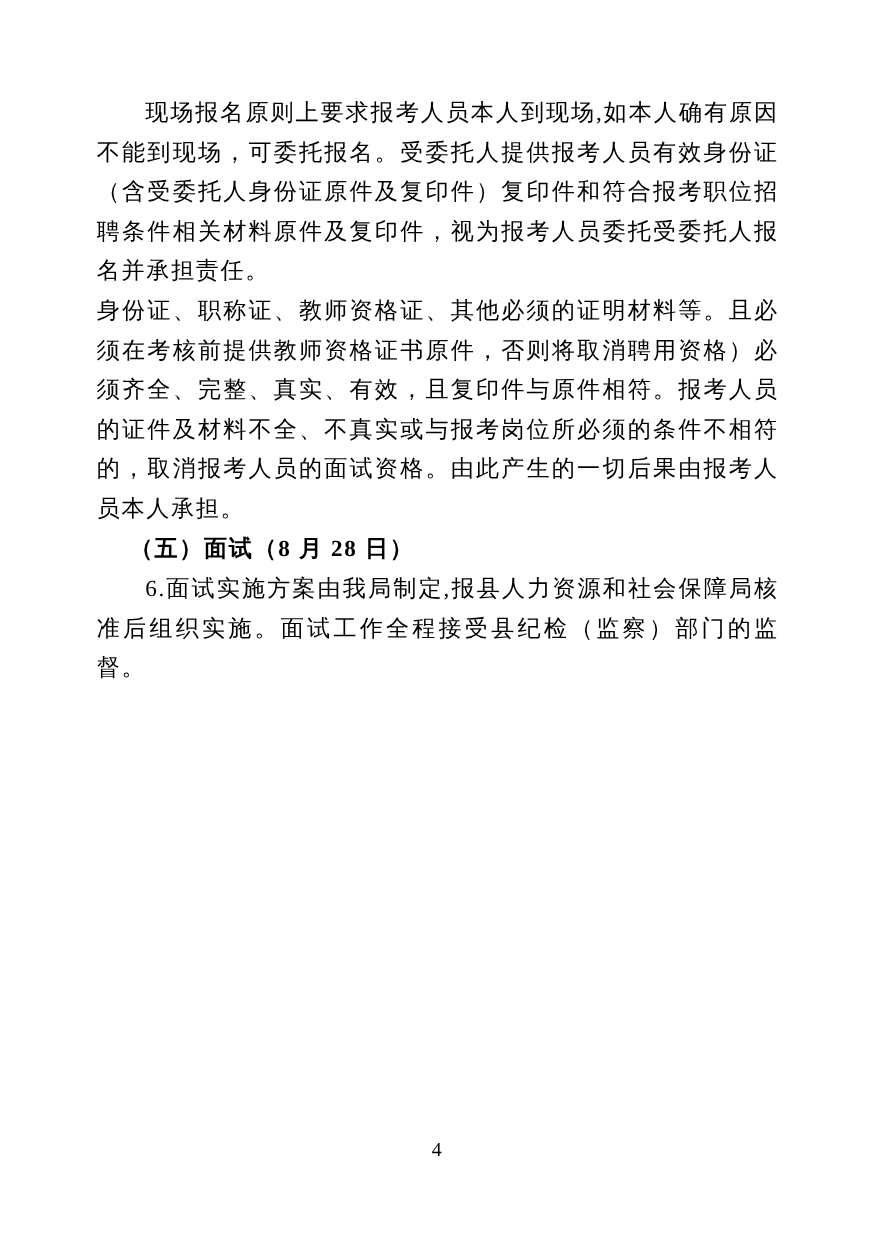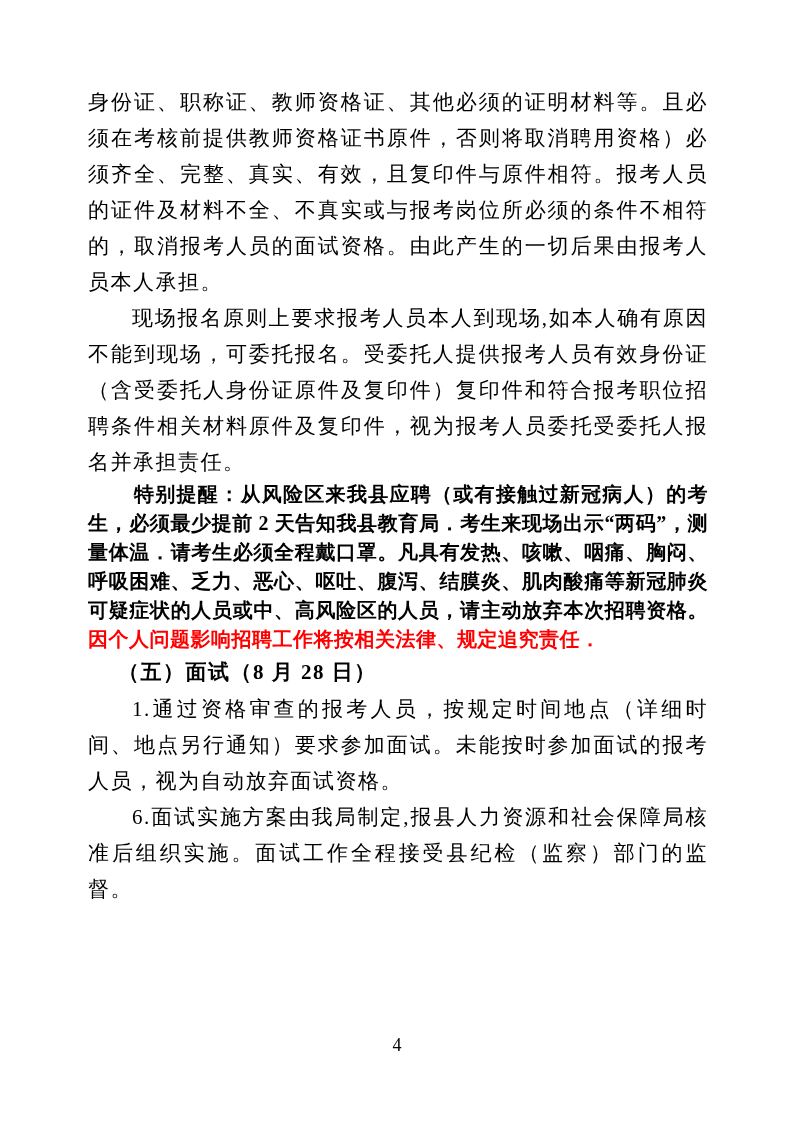--- a/index.html
+++ b/index.html
@@ -54,29 +54,27 @@
     line-height: 24px;
     color: #000000;
   }
 </style>
 </head>
 <body>
 
 <div class="page">
   <div class="content">
 
+    <p class="para indent">现场报名原则上要求报考人员本人到现场,如本人确有原因不能到现场，可委托报名。受委托人提供报考人员有效身份证（含受委托人身份证原件及复印件）复印件和符合报考职位招聘条件相关材料原件及复印件，视为报考人员委托受委托人报名并承担责任。</p>
+
     <p class="para">身份证、职称证、教师资格证、其他必须的证明材料等。且必须在考核前提供教师资格证书原件，否则将取消聘用资格）必须齐全、完整、真实、有效，且复印件与原件相符。报考人员的证件及材料不全、不真实或与报考岗位所必须的条件不相符的，取消报考人员的面试资格。由此产生的一切后果由报考人员本人承担。</p>
 
-    <p class="para indent">现场报名原则上要求报考人员本人到现场,如本人确有原因不能到现场，可委托报名。受委托人提供报考人员有效身份证（含受委托人身份证原件及复印件）复印件和符合报考职位招聘条件相关材料原件及复印件，视为报考人员委托受委托人报名并承担责任。</p>
-
-    <p class="para reminder"><span>特别提醒：从风险区来我县应聘（或有接触过新冠病人）的考生，必须最少提前 2 天告知我县教育局．考生来现场出示“两码”，测量体温．请考生必须全程戴口罩。凡具有发热、咳嗽、咽痛、胸闷、呼吸困难、乏力、恶心、呕吐、腹泻、结膜炎、肌肉酸痛等新冠肺炎可疑症状的人员或中、高风险区的人员，请主动放弃本次招聘资格。</span><span class="red-text">因个人问题影响招聘工作将按相关法律、规定追究责任．</span></p>
 
     <h3 class="heading">（五）面试（8 月 28 日）</h3>
 
-    <p class="para indent">1.通过资格审查的报考人员，按规定时间地点（详细时间、地点另行通知）要求参加面试。未能按时参加面试的报考人员，视为自动放弃面试资格。</p>
 
     <p class="para indent">6.面试实施方案由我局制定,报县人力资源和社会保障局核准后组织实施。面试工作全程接受县纪检（监察）部门的监督。</p>
 
 
   </div>
 
   <div class="page-footer">4</div>
 </div>
 
 </body></html>

